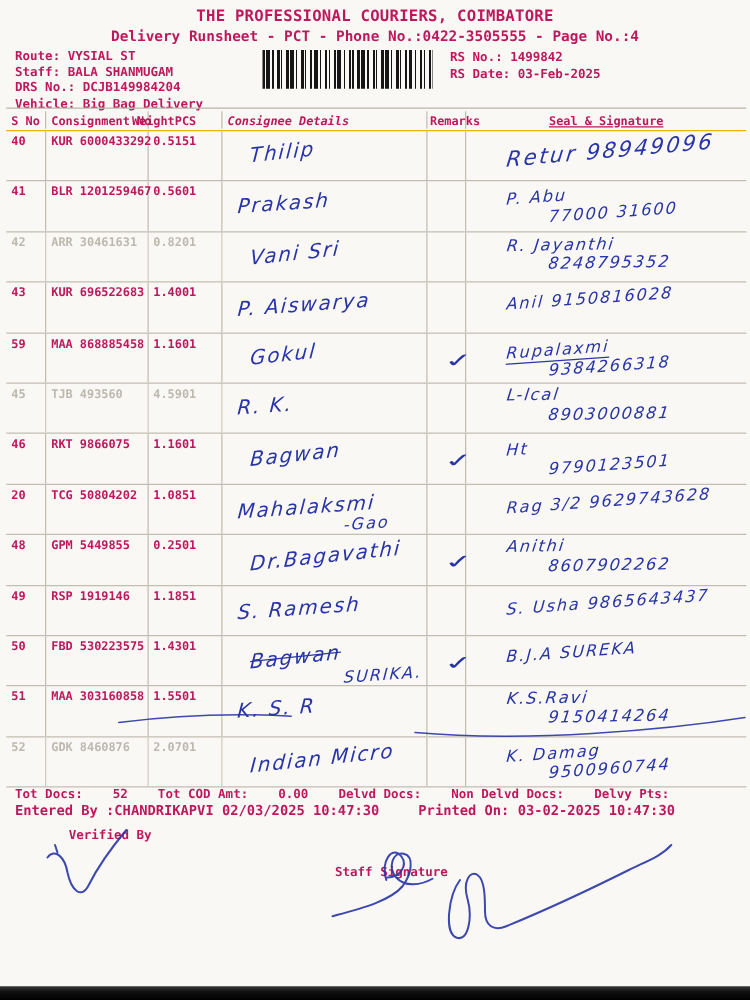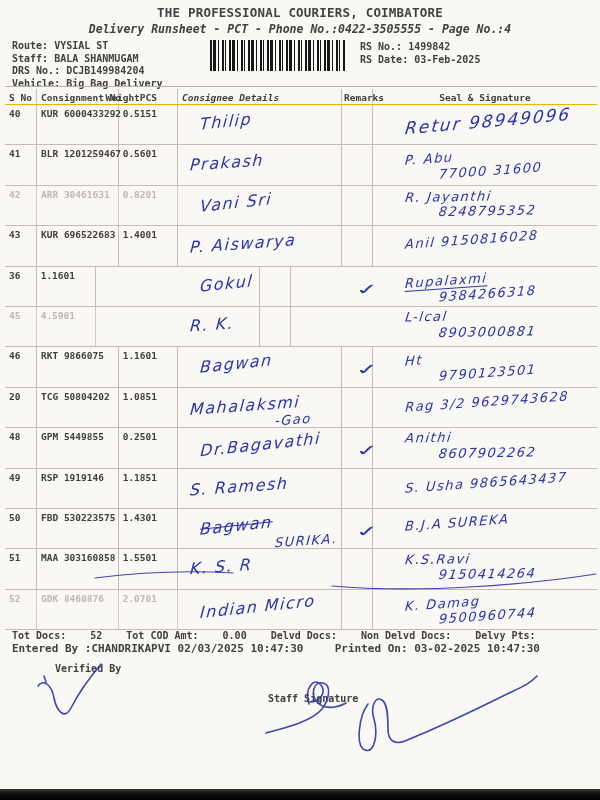--- a/index.html
+++ b/index.html
@@ -4,23 +4,23 @@
 <style>
   html,body{margin:0;padding:0;}
   body{
     width:600px;height:800px;position:relative;overflow:hidden;
     background:#f9f8f4;
     font-family:"DejaVu Sans Mono", monospace;
     color:#34322e;
   }
   .abs{position:absolute;}
   
-  .print{font-family:"DejaVu Sans Mono", monospace;font-weight:bold;color:#404040;}
+  .print{font-family:"DejaVu Sans Mono", monospace;font-weight:bold;color:#be185d;}
   .title{top:5px;left:0;width:600px;text-align:center;font-size:12.5px;letter-spacing:.2px;}
-  .subtitle{top:22px;left:0;width:600px;text-align:center;font-size:11.5px;font-style:italic;}
+  .subtitle{top:22px;left:0;width:600px;text-align:center;font-size:11.5px;}
   .info{font-size:10px;line-height:12.5px;}
   .info-left{top:40px;left:12px;}
   .rs-block{top:41px;left:360px;}
   
   .barcode{
     top:40px;left:210px;width:136px;height:31px;
     background:
       repeating-linear-gradient(90deg,
         #161616 0 2px, #f9f8f4 2px 3px,
         #161616 3px 6px, #f9f8f4 6px 8px,
@@ -30,21 +30,21 @@
   }
   
   .tbl{top:86px;left:5px;width:592px;border-top:1px solid #b9b3a9;}
   .thead{display:flex;height:17px;border-bottom:1px solid #eab308;font-size:9.5px;align-items:center;}
   .trow{display:flex;height:40.4px;border-bottom:1px solid #c3bdb3;font-size:9.5px;position:relative;box-sizing:border-box;}
   .c-sno{width:32px;box-sizing:border-box;border-right:1px solid #c3bdb3;padding:3px 0 0 4px;}
   .c-con{width:82px;box-sizing:border-box;border-right:1px solid #c3bdb3;padding:3px 0 0 4px;white-space:nowrap;}
   .c-wt {width:59px;box-sizing:border-box;border-right:1px solid #c3bdb3;padding:3px 20px 0 4px;display:flex;justify-content:flex-end;}
   .c-cd {width:164px;box-sizing:border-box;border-right:1px solid #c3bdb3;padding:3px 0 0 4px;font-style:italic;}
   .c-rm {width:31px;box-sizing:border-box;border-right:1px solid #c3bdb3;padding:3px 0 0 2px;overflow:visible;}
-  .c-sg {flex:1;padding:3px 0 0 8px;overflow:visible;}
+  .c-sg {flex:1;padding:3px 0 0 8px;overflow:visible;text-decoration:underline;}
   .thead .c-sg{text-align:center;padding-left:0;}
   .faded .print-cell{color:#a9a39a;opacity:.75;filter:blur(.3px);}
   
   .hw{
     font-family:"DejaVu Sans", sans-serif;font-style:italic;
     color:#2834a8;display:inline-block;letter-spacing:1.5px;
     transform:rotate(-4deg) skewX(-8deg);
   }
   .consignee-wrap{position:absolute;left:185px;top:8px;width:160px;}
   .consignee1{font-size:16px;}
@@ -184,41 +184,43 @@
 
       </div>
 
       <div class="sig-wrap">
         <div><span class="hw sig1">Anil 9150816028</span></div>
 
       </div>
     </div>
 
     <div class="trow">
-      <div class="c-sno print print-cell">36</div>
+      <div class="c-sno print print-cell">59</div>
+      <div class="c-con print print-cell">MAA 868885458</div>
       <div class="c-wt print print-cell">
         <span>1.160</span>
         <span>1</span>
       </div>
       <div class="c-cd"></div>
       <div class="c-rm"></div>
       <div class="c-sg"></div>
       <div class="consignee-wrap">
         <div><span class="hw consignee1">Gokul</span></div>
 
       </div>
       <span class="checkmark">✓</span>
       <div class="sig-wrap">
         <div><span class="hw sig1 hw-underline">Rupalaxmi</span></div>
         <div><span class="hw sig2">9384266318</span></div>
       </div>
     </div>
 
     <div class="trow faded">
       <div class="c-sno print print-cell">45</div>
+      <div class="c-con print print-cell">TJB 493560</div>
       <div class="c-wt print print-cell">
         <span>4.590</span>
         <span>1</span>
       </div>
       <div class="c-cd"></div>
       <div class="c-rm"></div>
       <div class="c-sg"></div>
       <div class="consignee-wrap">
         <div><span class="hw consignee1">R. K.</span></div>
 

